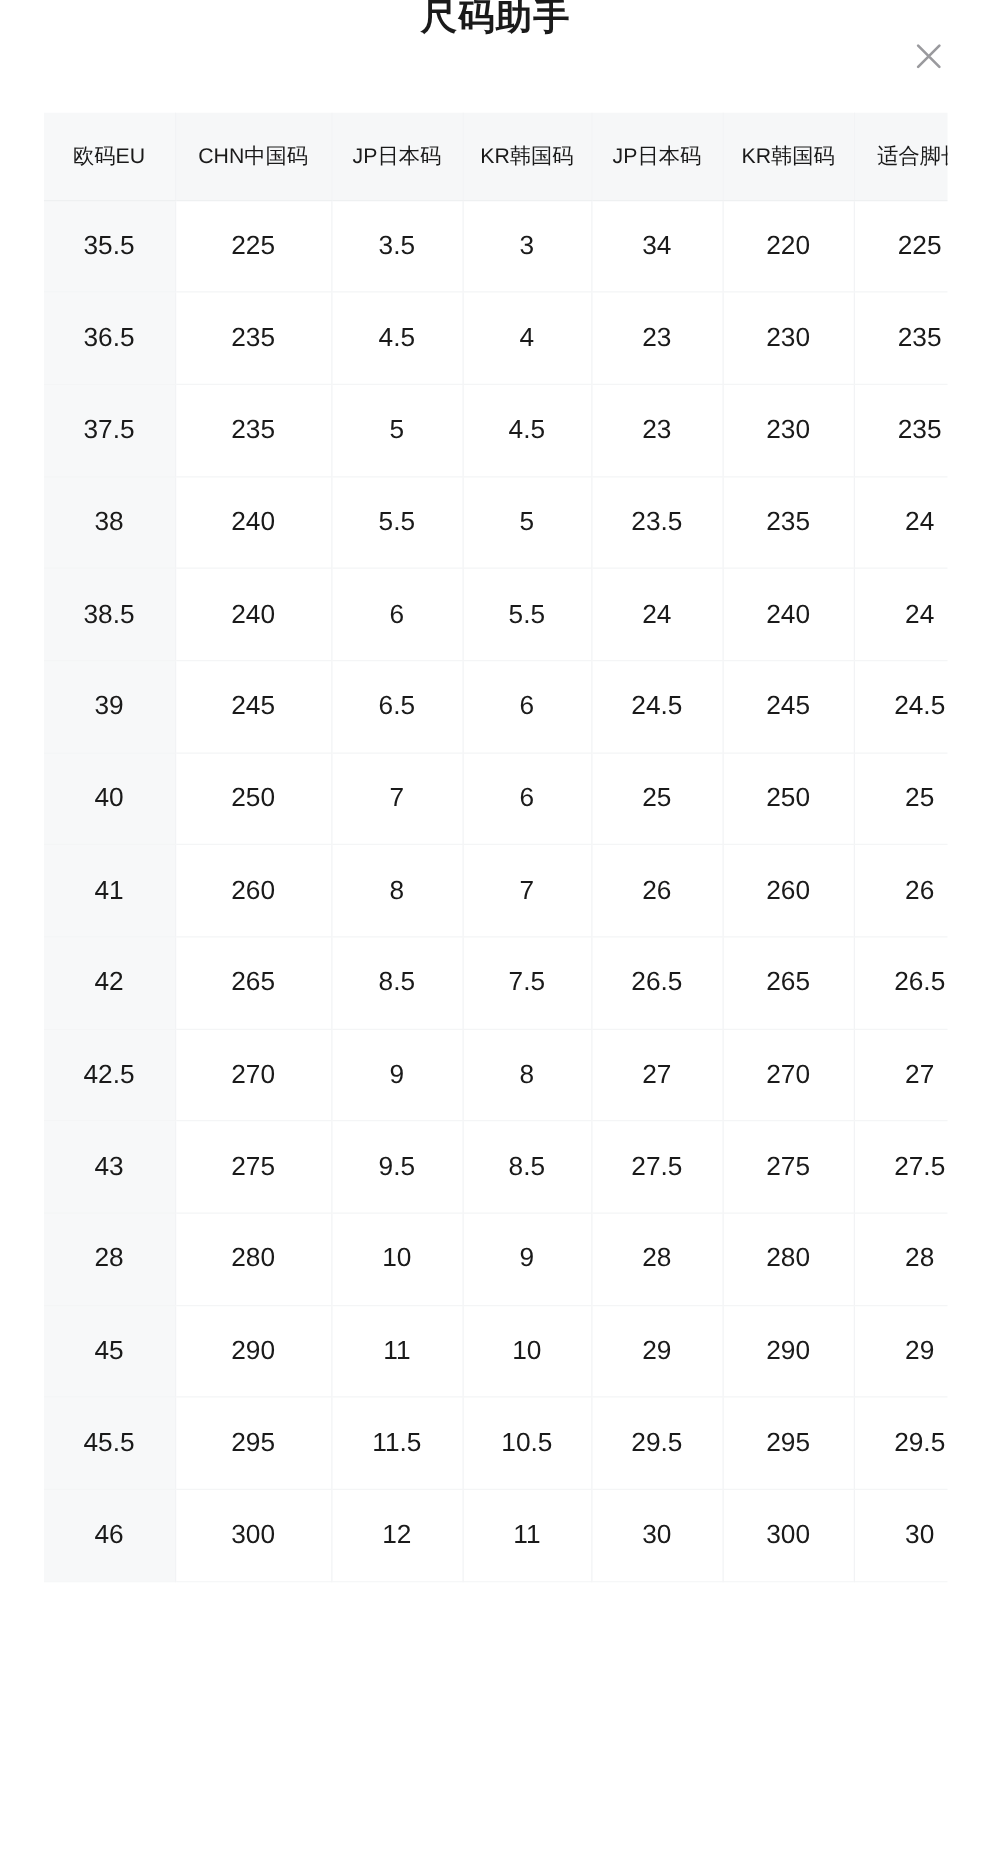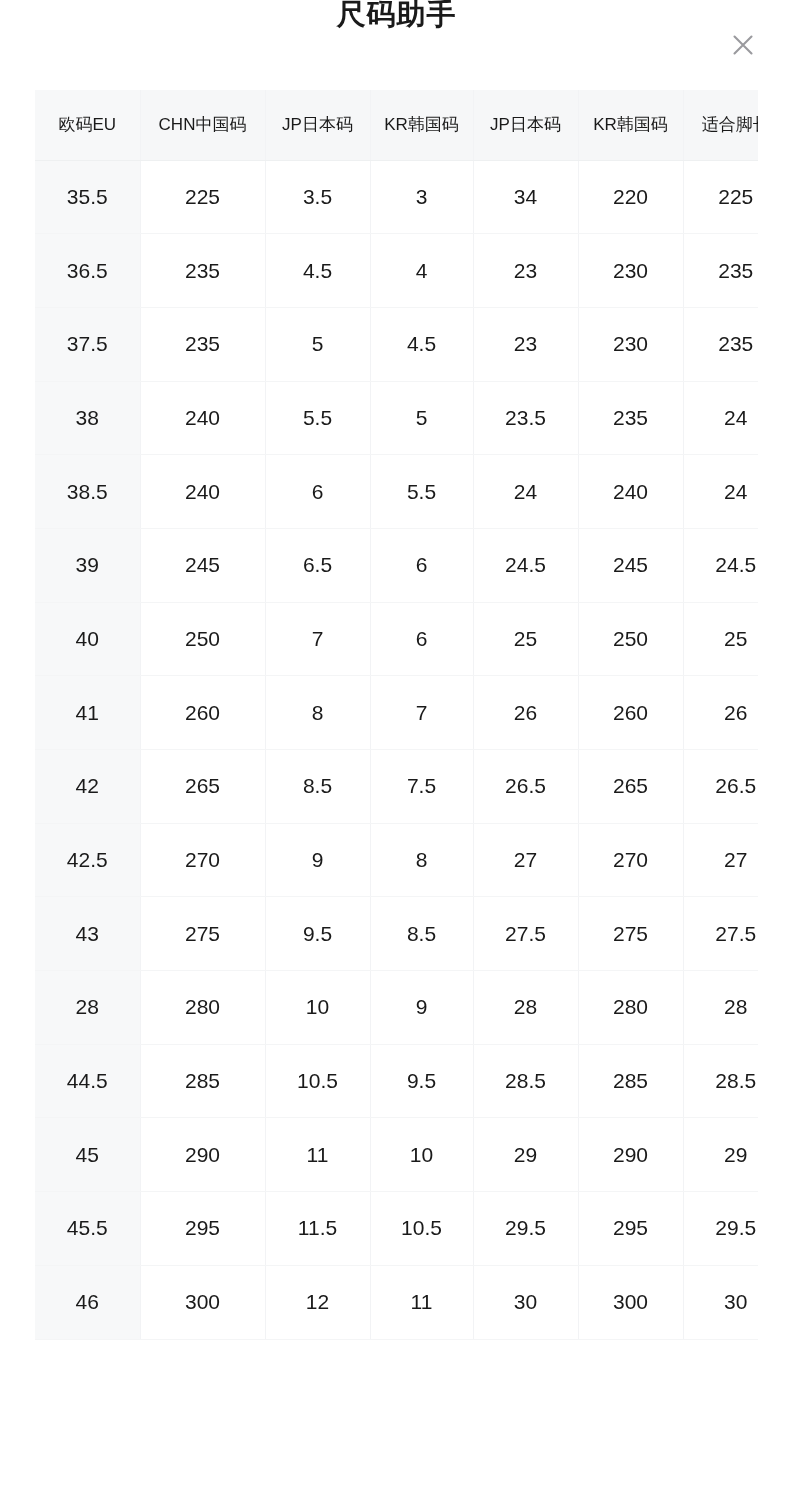--- a/index.html
+++ b/index.html
@@ -257,29 +257,20 @@
           <tr>
             <td class="col-eu">28</td>
             <td>280</td>
             <td>10</td>
             <td>9</td>
             <td>28</td>
             <td>280</td>
             <td>28</td>
           </tr>
           <tr>
-            <td class="col-eu">44.5</td>
-            <td>285</td>
-            <td>10.5</td>
-            <td>9.5</td>
-            <td>28.5</td>
-            <td>285</td>
-            <td>28.5</td>
-          </tr>
-          <tr>
             <td class="col-eu">45</td>
             <td>290</td>
             <td>11</td>
             <td>10</td>
             <td>29</td>
             <td>290</td>
             <td>29</td>
           </tr>
           <tr>
             <td class="col-eu">45.5</td>

